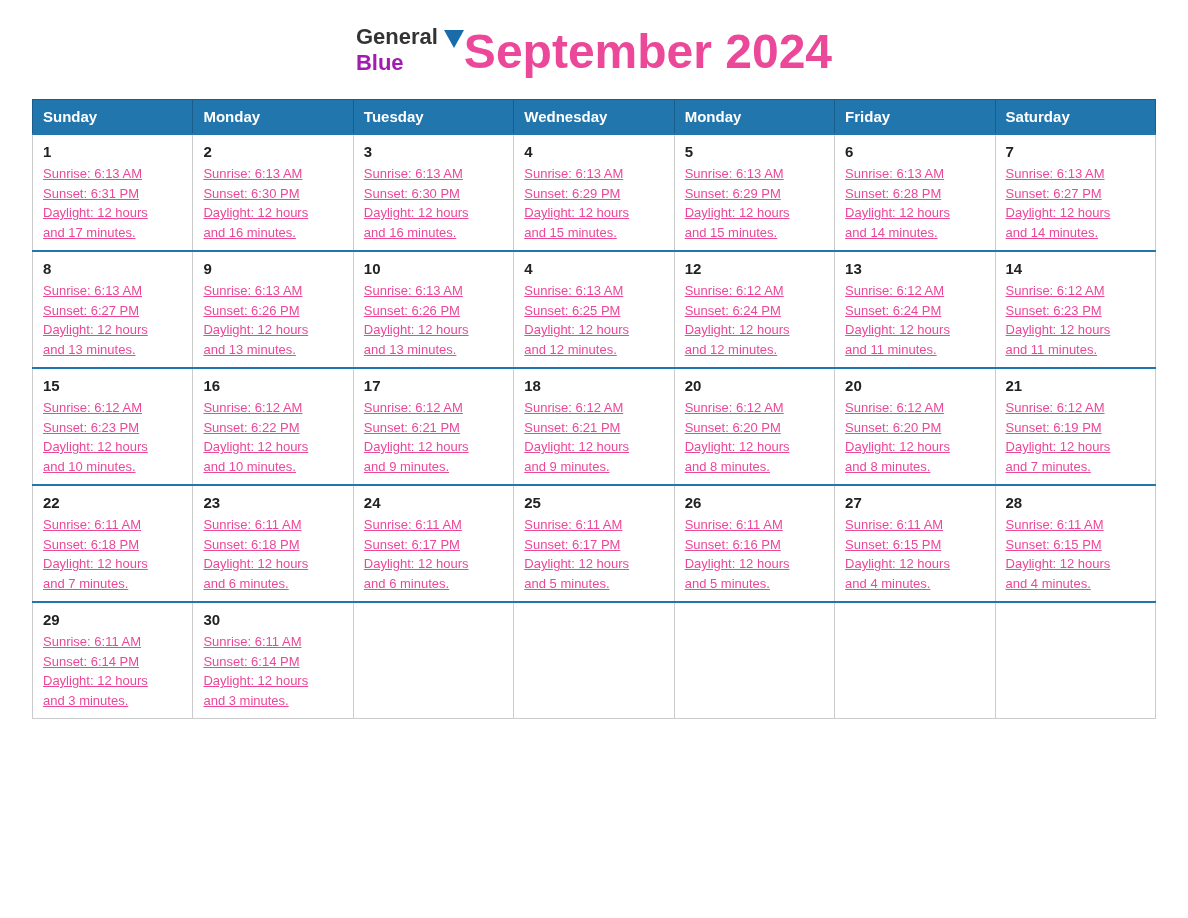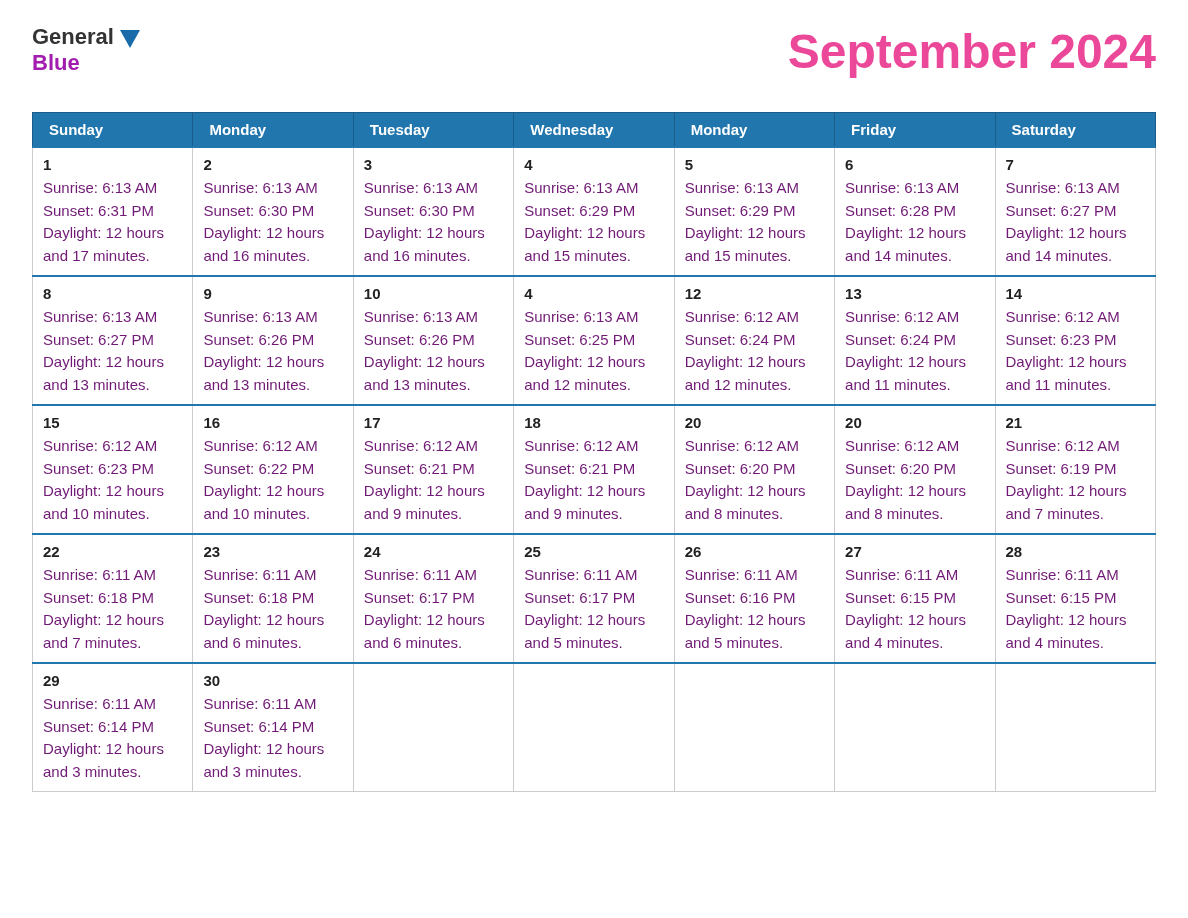--- a/index.html
+++ b/index.html
@@ -5,23 +5,23 @@
     * { box-sizing: border-box; margin: 0; padding: 0; }
     body {
       font-family: Arial, sans-serif;
       background: #fff;
       padding: 24px 32px;
       width: 1188px;
       min-height: 918px;
     }
     .header {
       display: flex;
-      justify-content: space-between;
+      justify-content: center;
       align-items: flex-start;
-      margin-bottom: 33px;
+      margin-bottom: 20px;
     }
     .logo {
       display: flex;
       flex-direction: column;
       align-items: flex-start;
     }
     .logo-top {
       display: flex;
       align-items: center;
       gap: 2px;
@@ -60,43 +60,44 @@
     }
     .calendar {
       width: 100%;
       border-collapse: collapse;
     }
     .calendar th {
       background-color: #2176ae;
       color: #fff;
       font-size: 15px;
       font-weight: bold;
-      padding: 8px 16px;
+      padding: 8px 10px;
       text-align: left;
       border: 1px solid #1a5d8a;
     }
     .calendar td {
       vertical-align: top;
       padding: 8px 10px;
       border: 1px solid #ccc;
       font-size: 13px;
       color: #222;
       width: 14.28%;
       min-height: 90px;
     }
     .calendar td .day-num {
       font-size: 15px;
       font-weight: bold;
       display: block;
       margin-bottom: 4px;
     }
     .calendar td .day-info {
-      font-size: 15px;
+      font-size: 13px;
       line-height: 1.5;
-      color: #701a75;
+      color: #ec4899;
+      text-decoration: underline;
     }
     .calendar tr.week-row td {
       border-top: 2px solid #2176ae;
     }
     .calendar td.empty {
       background: #fff;
     }
   </style>
 </head>
 <body>

